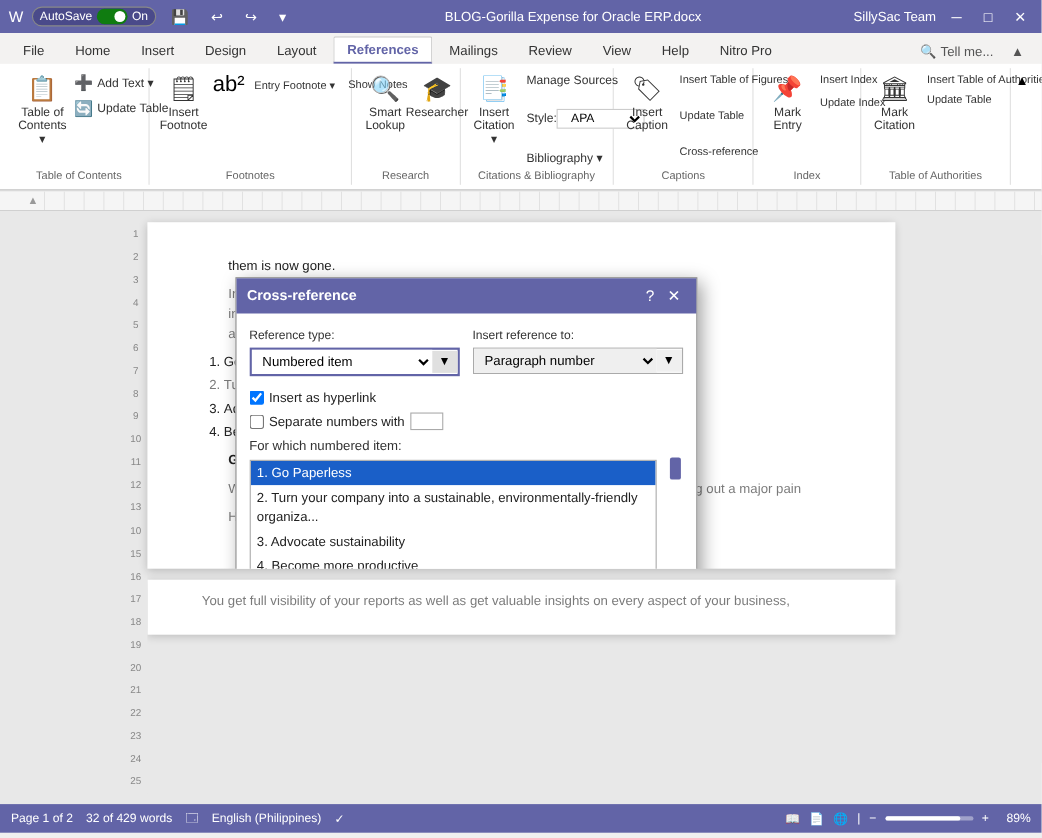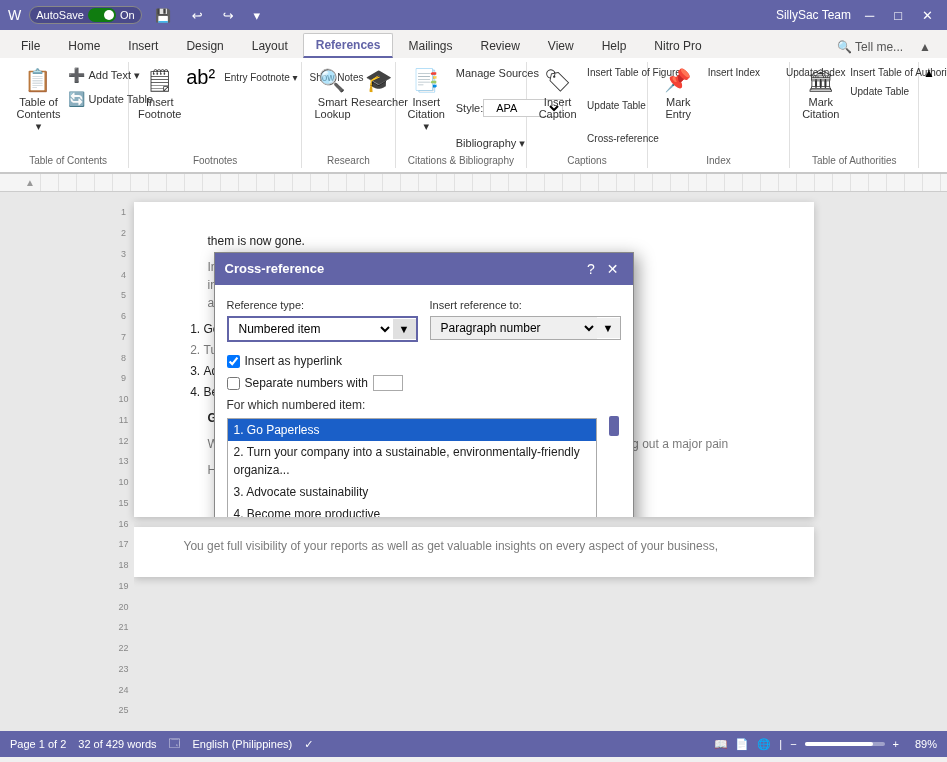--- a/index.html
+++ b/index.html
@@ -322,20 +322,23 @@
     <span class="window-icon">W</span>
     <span class="autosave-badge">
       <span>AutoSave</span>
       <span class="autosave-toggle"></span>
       <span>On</span>
     </span>
     <button class="titlebar-btn">💾</button>
     <button class="titlebar-btn">↩</button>
     <button class="titlebar-btn">↪</button>
     <button class="titlebar-btn">▾</button>
+  </div>
+  <div class="titlebar-center">
+    <span>BLOG-Gorilla Expense for Oracle ERP.docx</span>
   </div>
   <div class="titlebar-right">
     <span>SillySac Team</span>
     <button class="titlebar-btn">─</button>
     <button class="titlebar-btn">□</button>
     <button class="titlebar-btn close">✕</button>
   </div>
 </div>
 
 <div class="ribbon">
@@ -446,21 +449,21 @@
       </div>
       <div class="ribbon-group-title">Captions</div>
     </div>
 
     <div class="ribbon-group">
       <div class="ribbon-buttons">
         <div class="ribbon-btn">
           <span class="btn-icon">📌</span>
           <span>Mark<br>Entry</span>
         </div>
-        <div style="display:flex;flex-direction:row;gap:16px;">
+        <div style="display:flex;flex-direction:column;gap:4px;">
           <div class="ribbon-btn-small" style="font-size:10px;">Insert Index</div>
           <div class="ribbon-btn-small" style="font-size:10px;">Update Index</div>
         </div>
       </div>
       <div class="ribbon-group-title">Index</div>
     </div>
 
     <div class="ribbon-group">
       <div class="ribbon-buttons">
         <div class="ribbon-btn">

